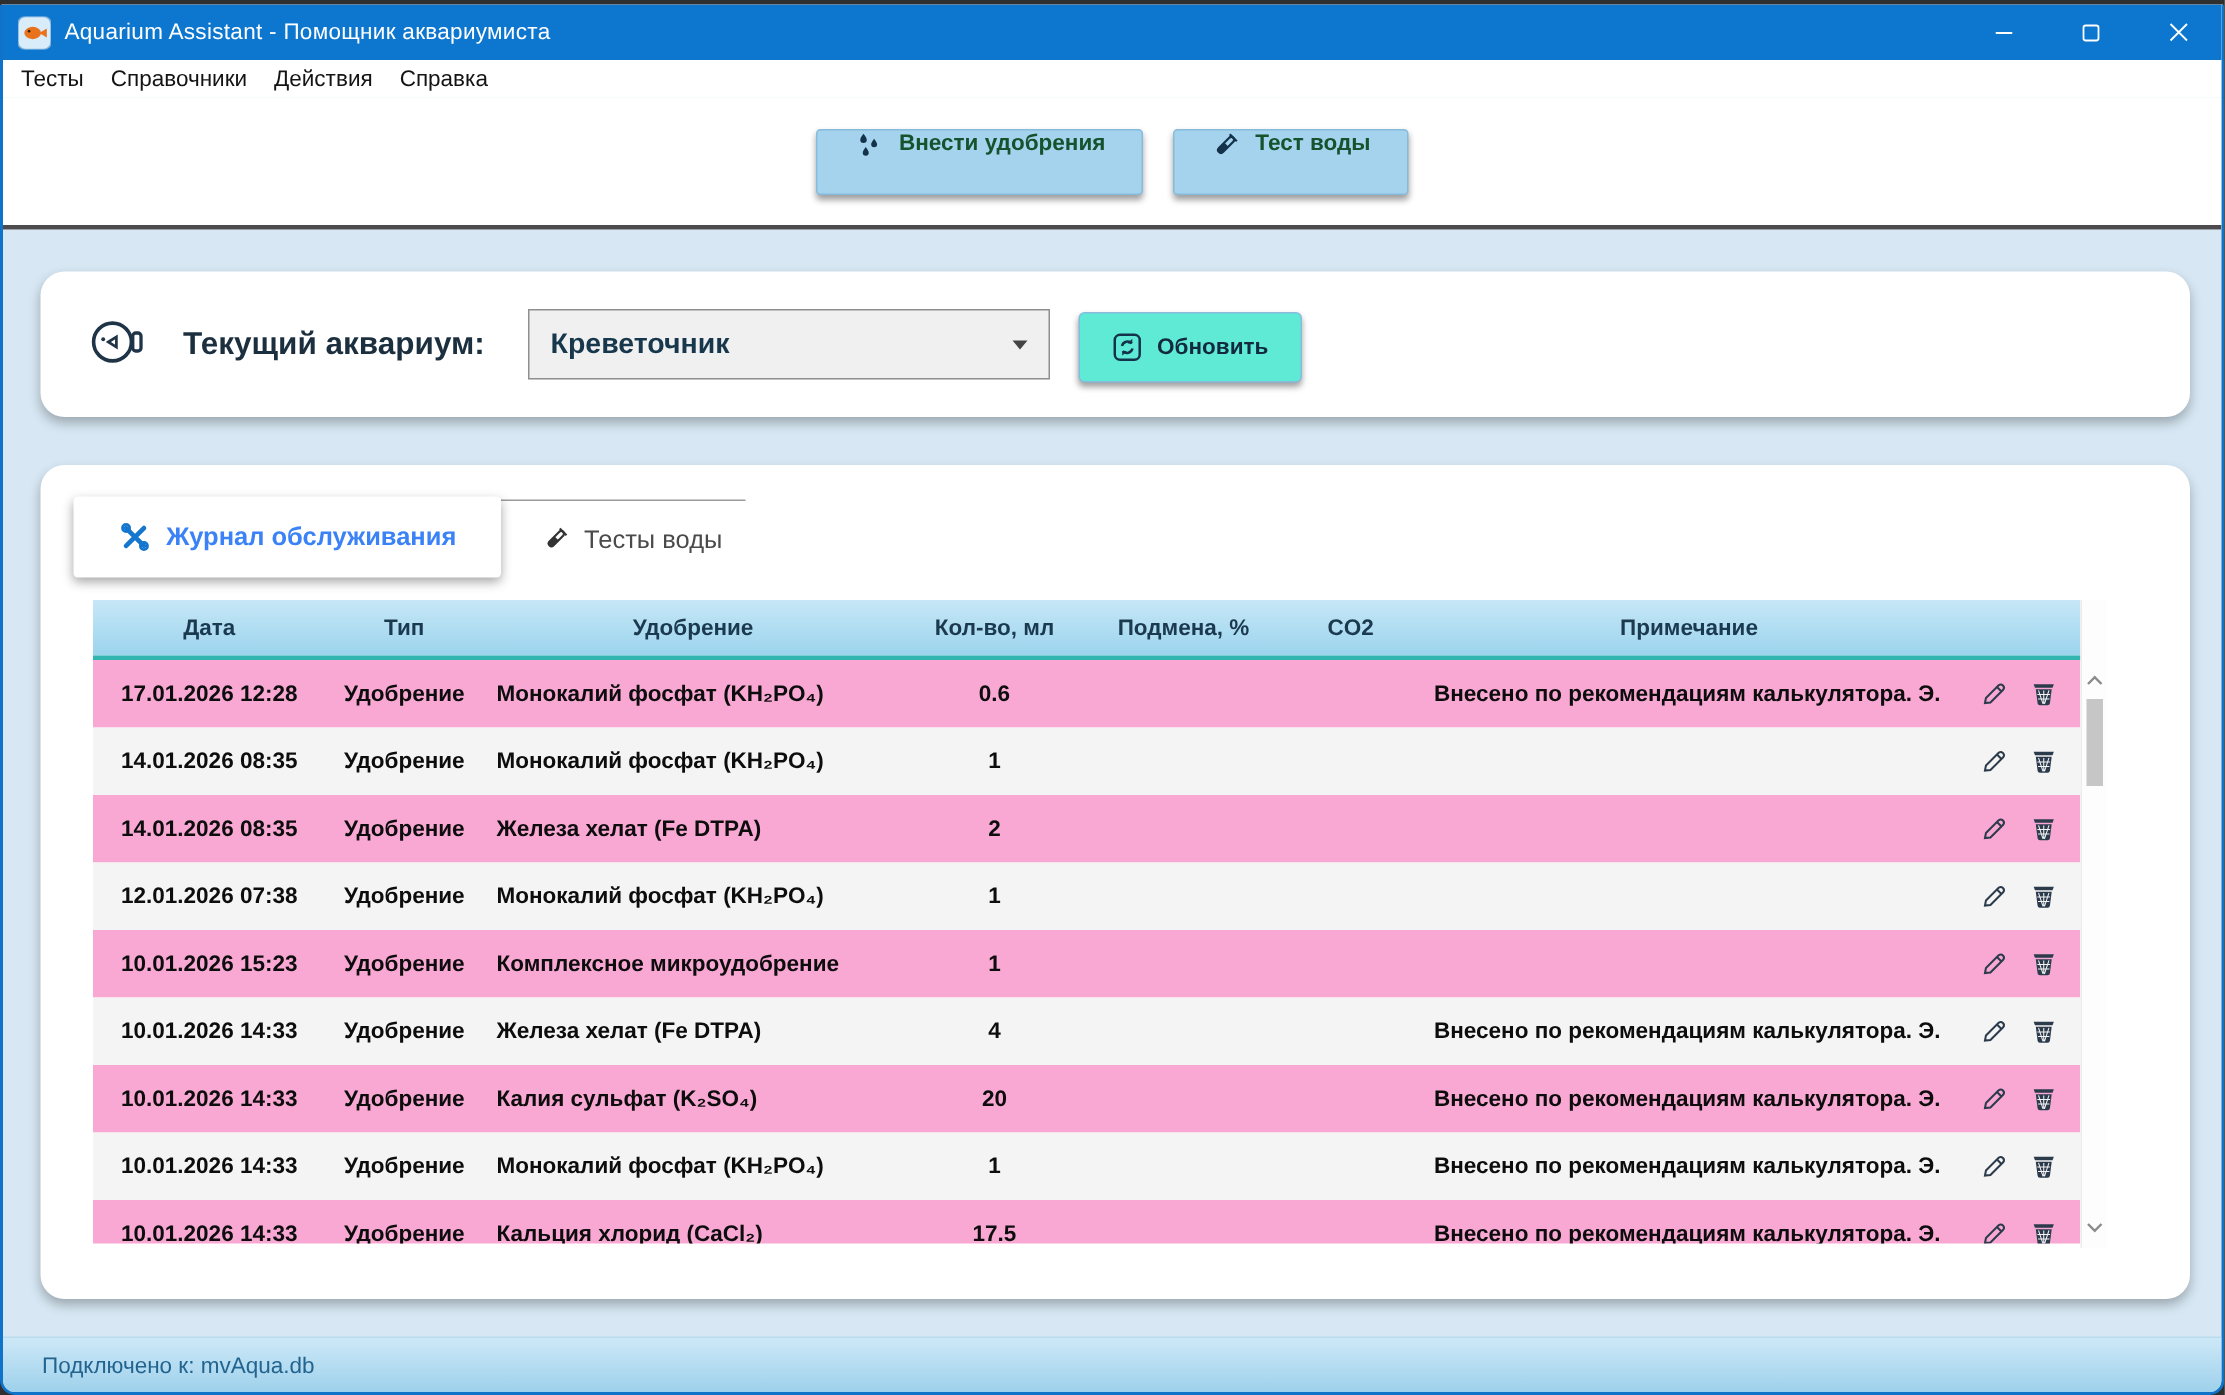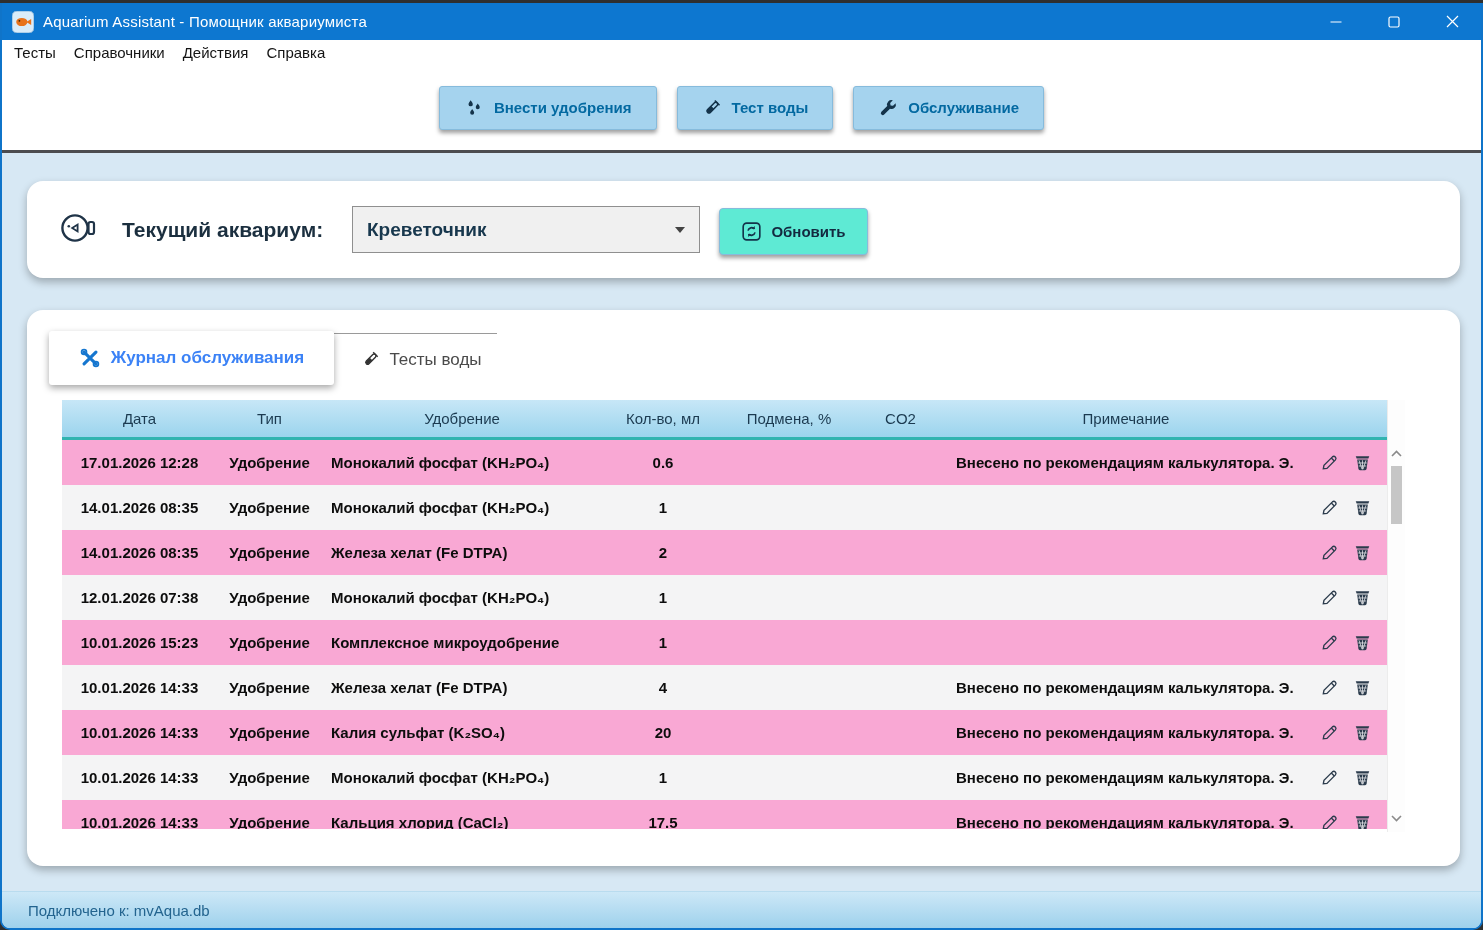--- a/index.html
+++ b/index.html
@@ -16,22 +16,22 @@
   .win-controls { margin-left:auto; display:flex; height:100%; }
   .win-btn { width:58px; height:100%; display:flex; align-items:center; justify-content:center; color:#fff; }
 
   
   .menubar { height:25px; background:#ffffff; display:flex; align-items:center; padding-left:3px; }
   .menu-item { font-size:15px; color:#141414; padding:0 9px; }
 
   
   .toolbar { height:88px; background:#ffffff; border-bottom:3px solid #4c4c4f; display:flex; align-items:center; justify-content:center; gap:20px; }
   .tb-btn { height:44px; background:#a5d3ee; border:1px solid #86bbdc; border-radius:3px;
-            box-shadow:0 3px 4px rgba(0,0,0,.38); display:flex; align-items:center; justify-content:center;
-            gap:10px; padding:0 24px; color:#0369a1; font-size:15px; font-weight:600; }
+            box-shadow:0 3px 4px rgba(0,0,0,.38); display:flex; justify-content:center;
+            gap:10px; padding:0 24px; color:#14532d; font-size:15px; font-weight:600; }
 
   
   .panel { position:absolute; left:25px; width:1433px; background:#ffffff; border-radius:16px;
            box-shadow:0 4px 8px rgba(0,0,0,.28); }
   .aquarium-panel { top:178px; height:97px; }
   .tab-panel { top:307px; height:556px; }
 
   .bowl-icon { position:absolute; left:32px; top:29px; }
   .aq-label { position:absolute; left:95px; top:0; height:97px; display:flex; align-items:center;
               font-size:21px; font-weight:700; color:#1b2f3f; }
@@ -51,21 +51,21 @@
                 display:flex; align-items:center; justify-content:center; gap:10px;
                 font-size:17px; font-weight:700; color:#3b82f6; }
   .tab-inactive { position:absolute; left:307px; top:23px; width:163px; height:52px;
                 border-top:1px solid #9a9a9a; display:flex; align-items:center; justify-content:center;
                 gap:9px; font-size:17px; color:#4a4a4a;padding-left:12px; }
 
   
   .table-wrap { position:absolute; left:35px; top:90px; width:1343px; height:432px; overflow:hidden; background:#fff; }
   .thead { display:flex; width:1325px; height:40px; background:linear-gradient(180deg,#c7e7f7 0%,#9bd4ed 100%);
            border-bottom:3px solid #32b4b0; }
-  .th { display:flex; align-items:center; justify-content:center; font-size:15px; font-weight:400; color:#1b3a50;text-align:center; }
+  .th { display:flex; align-items:center; justify-content:center; font-size:15px; font-weight:700; color:#1b3a50;text-align:center; }
   .tbody { width:1325px; height:389px; overflow:hidden; }
   .trow { display:flex; height:45px; background:#f9a8d4; }
   .trow.alt { background:#f4f4f5; }
   .td { display:flex; align-items:center; justify-content:center; font-size:15px; font-weight:700; color:#0d0d0d;
         white-space:nowrap; overflow:hidden; }
   .td.left { justify-content:flex-start; padding-left:9px; }
   .c-date  { width:155px; } .c-type { width:105px; } .c-fert { width:280px; }
   .c-amt   { width:122px; } .c-chg  { width:130px; } .c-co2  { width:93px; }
   .c-note  { width:358px; } .c-act  { width:82px; display:flex; align-items:center; justify-content:space-evenly; }
   .row-icon { display:inline-flex; }
@@ -134,26 +134,20 @@
     <div class="tb-btn">
       <svg width="20" height="20" viewBox="0 0 24 24">
         <g transform="rotate(45 12 12)">
           <rect x="9.7" y="3.2" width="4.6" height="16.2" rx="2.3" fill="none" stroke="#14334a" stroke-width="1.8"></rect>
           <path d="M9.7 11h4.6v6a2.3 2.3 0 0 1-4.6 0z" fill="#14334a"></path>
           <line x1="8" y1="3.2" x2="16" y2="3.2" stroke="#14334a" stroke-width="1.8"></line>
         </g>
       </svg>
       <span>Тест воды</span>
     </div>
-    <div class="tb-btn">
-      <svg width="20" height="20" viewBox="0 0 24 24">
-        <path fill="#14334a" d="M21.2 6.2a5.3 5.3 0 0 1-6.8 6.7l-7 7a2.3 2.3 0 0 1-3.3-3.3l7-7a5.3 5.3 0 0 1 6.7-6.8L14.6 6l.5 2.9 2.9.5z"></path>
-      </svg>
-      <span>Обслуживание</span>
-    </div>
   </div>
 
   <div class="panel aquarium-panel">
     <svg class="bowl-icon" width="38" height="36" viewBox="0 0 38 36">
       <circle cx="16" cy="18" r="12.6" fill="none" stroke="#203448" stroke-width="2.4"></circle>
       <rect x="29.5" y="12" width="5.5" height="12" rx="2" fill="none" stroke="#203448" stroke-width="2.2"></rect>
       <path d="M13.2 18l5.4-3.4v6.8z" fill="none" stroke="#203448" stroke-width="1.8"></path>
       <circle cx="9.8" cy="16.2" r="1.3" fill="#203448"></circle>
     </svg>
     <span class="aq-label">Текущий аквариум:</span>

